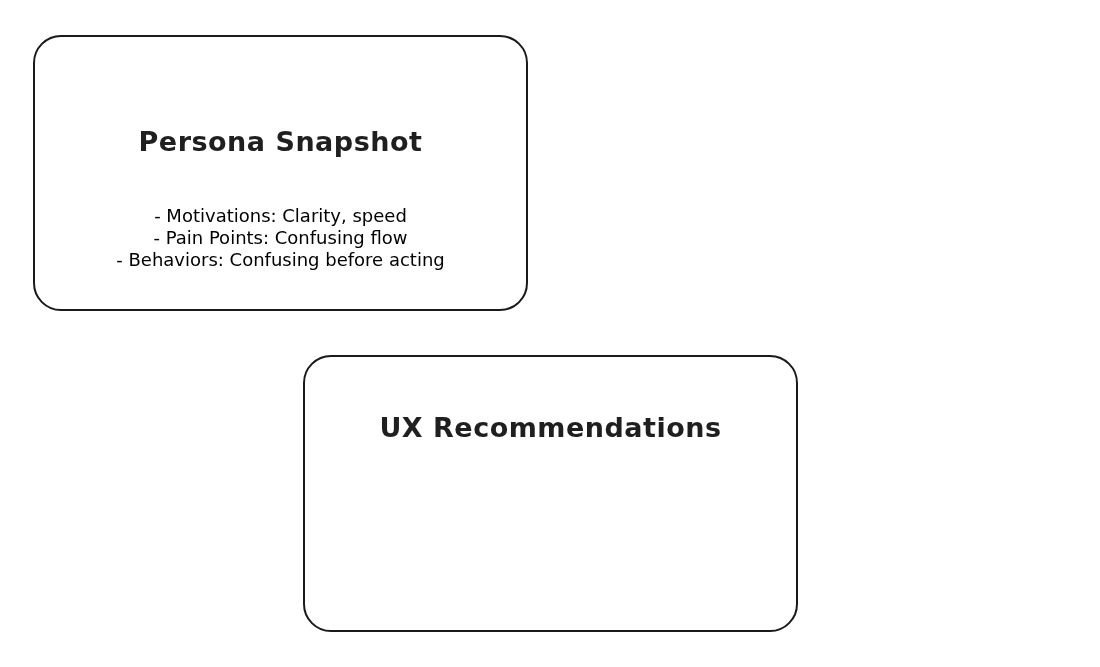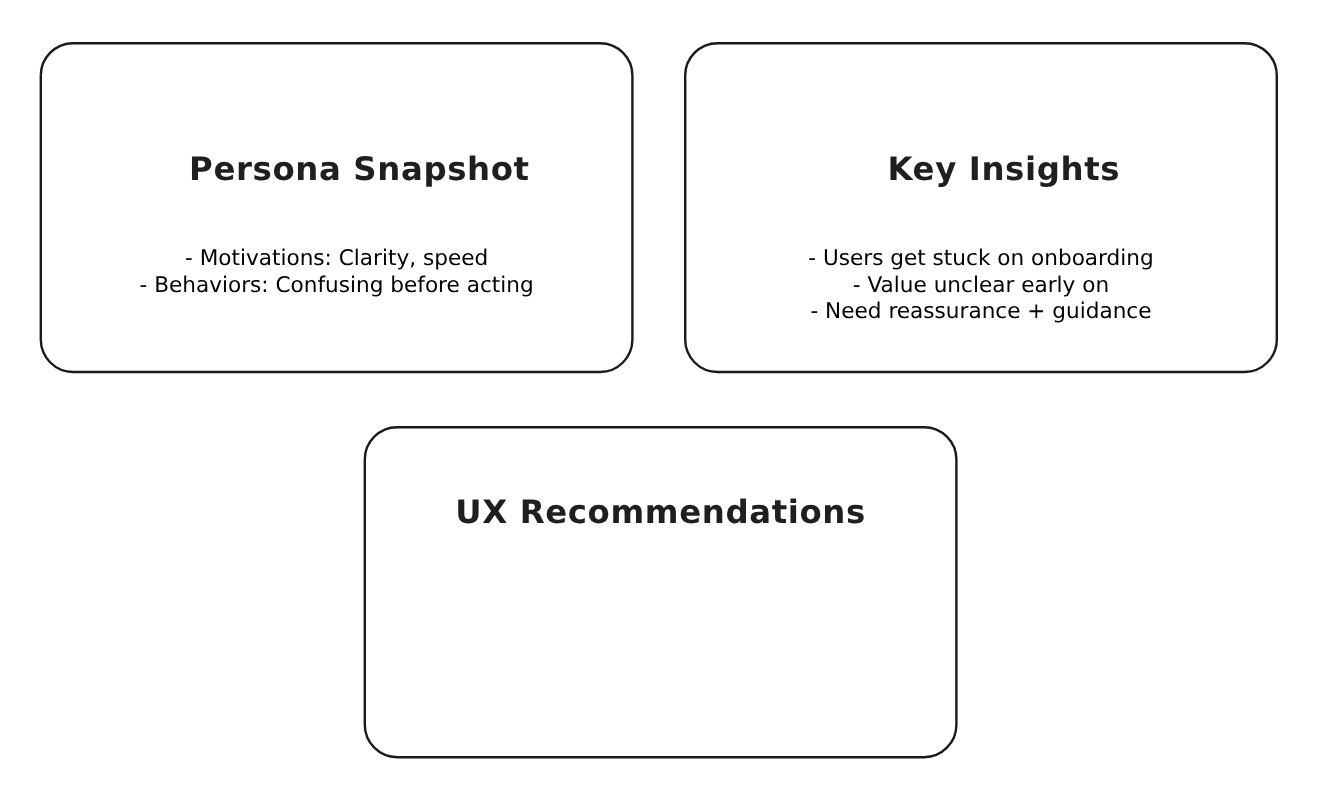--- a/index.html
+++ b/index.html
@@ -38,48 +38,41 @@
   }
   .card-body {
     position: absolute;
     left: 0;
     width: 100%;
     text-align: center;
     font-size: 18px;
     line-height: 22px;
     color: #000000;
   }
-  .card--top .card-title { top: 89px; padding-left: 19px; }
+  .card--top .card-title { top: 89px; }
   .card--top .card-body  { top: 168px; }
   .card--bottom .card-title { top: 55px; text-align: center; }
   .card--bottom .card-body  { top: 136px; }
 
   .card--persona  { left: 33px;  top: 35px; }
   .card--insights { left: 570px; top: 35px; }
   .card--ux       { left: 303px; top: 355px; height: 277px; }
 </style>
 </head>
 <body>
 
 <div class="canvas">
 
   <div class="card card--top card--persona">
     <div class="card-title">Persona Snapshot</div>
     <div class="card-body">
       <div class="card-line">- Motivations: Clarity, speed</div>
+      <div class="card-line">- Pain Points: Confusing flow</div>
       <div class="card-line">- Behaviors: Confusing before acting</div>
     </div>
   </div>
 
-  <div class="card card--top card--insights">
-    <div class="card-title">Key Insights</div>
-    <div class="card-body">
-      <div class="card-line">- Users get stuck on onboarding</div>
-      <div class="card-line">- Value unclear early on</div>
-      <div class="card-line">- Need reassurance + guidance</div>
-    </div>
-  </div>
 
   <div class="card card--bottom card--ux">
     <div class="card-title">UX Recommendations</div>
   </div>
 
 </div>
 
 </body></html>

